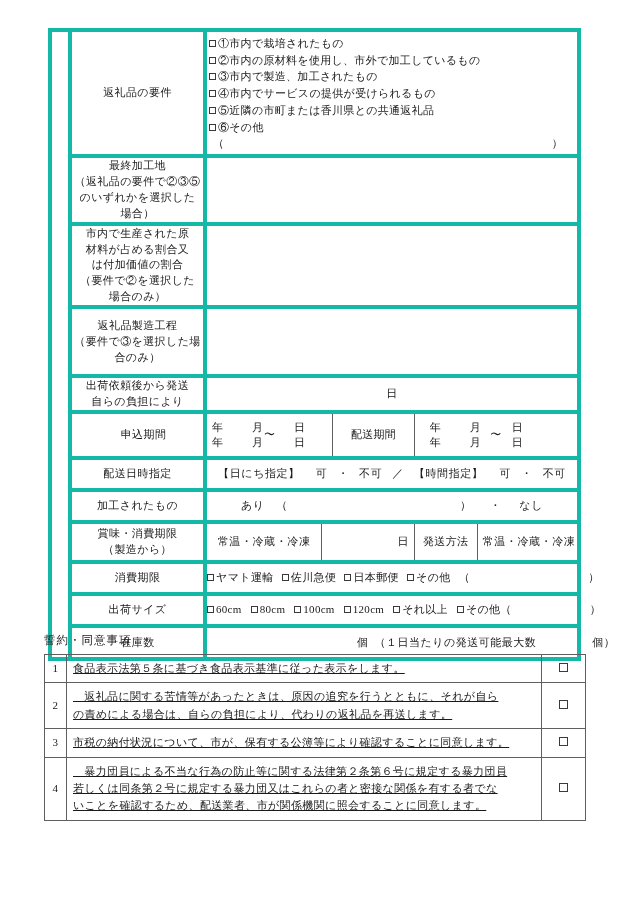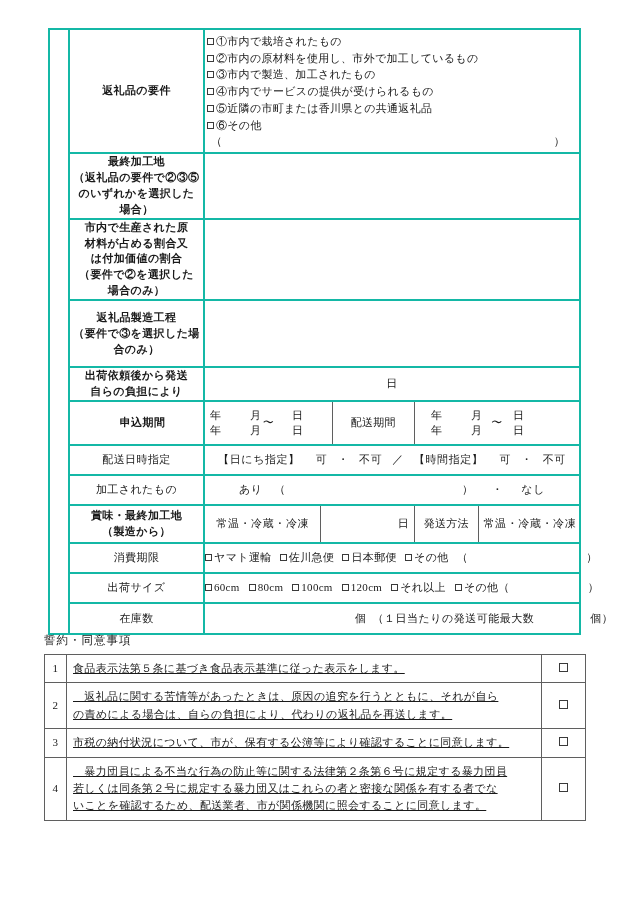--- a/index.html
+++ b/index.html
@@ -29,21 +29,21 @@
     top: 28px;
     width: 533px;
   }
   table.spec {
     border-collapse: collapse;
     table-layout: fixed;
     width: 533px;
     font-size: 11px;
   }
   table.spec td {
-    border: 2px solid #14b8a6;
+    border: 4px solid #14b8a6;
     padding: 0;
     vertical-align: middle;
     line-height: 1.45;
   }
   
   td.gutter {
     width: 20px;
     border-top: 1px solid #5f5f5f;
     border-bottom: 1px solid #5f5f5f;
   }
@@ -56,21 +56,20 @@
   td.val {
     padding: 4px 6px;
     letter-spacing: 0.3px;
   }
   .lbl-lines {
     display: block;
   }
   .lbl-lines span {
     display: block;
     white-space: nowrap;
-    font-weight: bold;
   }
 
   
   .opt-list {
     display: block;
     padding: 3px 0 2px 2px;
   }
   .opt-list .opt {
     display: block;
     white-space: nowrap;
@@ -388,21 +387,21 @@
               <span>・</span>
               <span style="display:inline-block;width:18px"></span>
               <span>なし</span>
             </span>
           </td>
         </tr>
 
         <tr class="r-expiry">
           <td class="lbl">
             <span class="lbl-lines">
-              <span>賞味・最終加工地</span>
+              <span>賞味・消費期限</span>
               <span>（製造から）</span>
             </span>
           </td>
           <td class="val" style="padding:0">
             <table class="inner">
               <colgroup>
                   <col style="width:31%">
                   <col style="width:25%">
                   <col style="width:17%">
                   <col style="width:27%">

